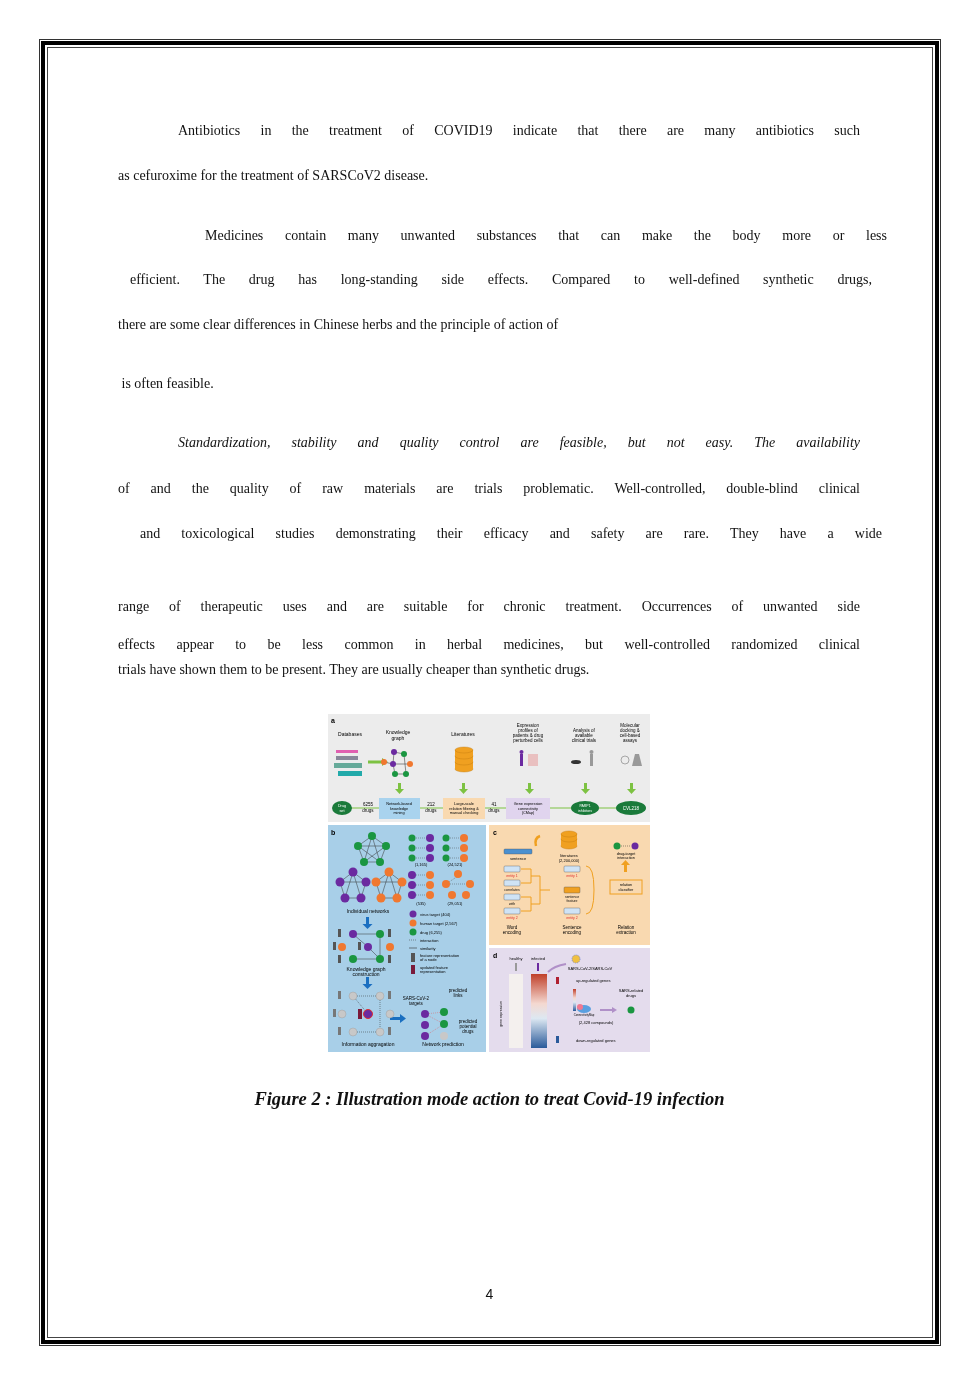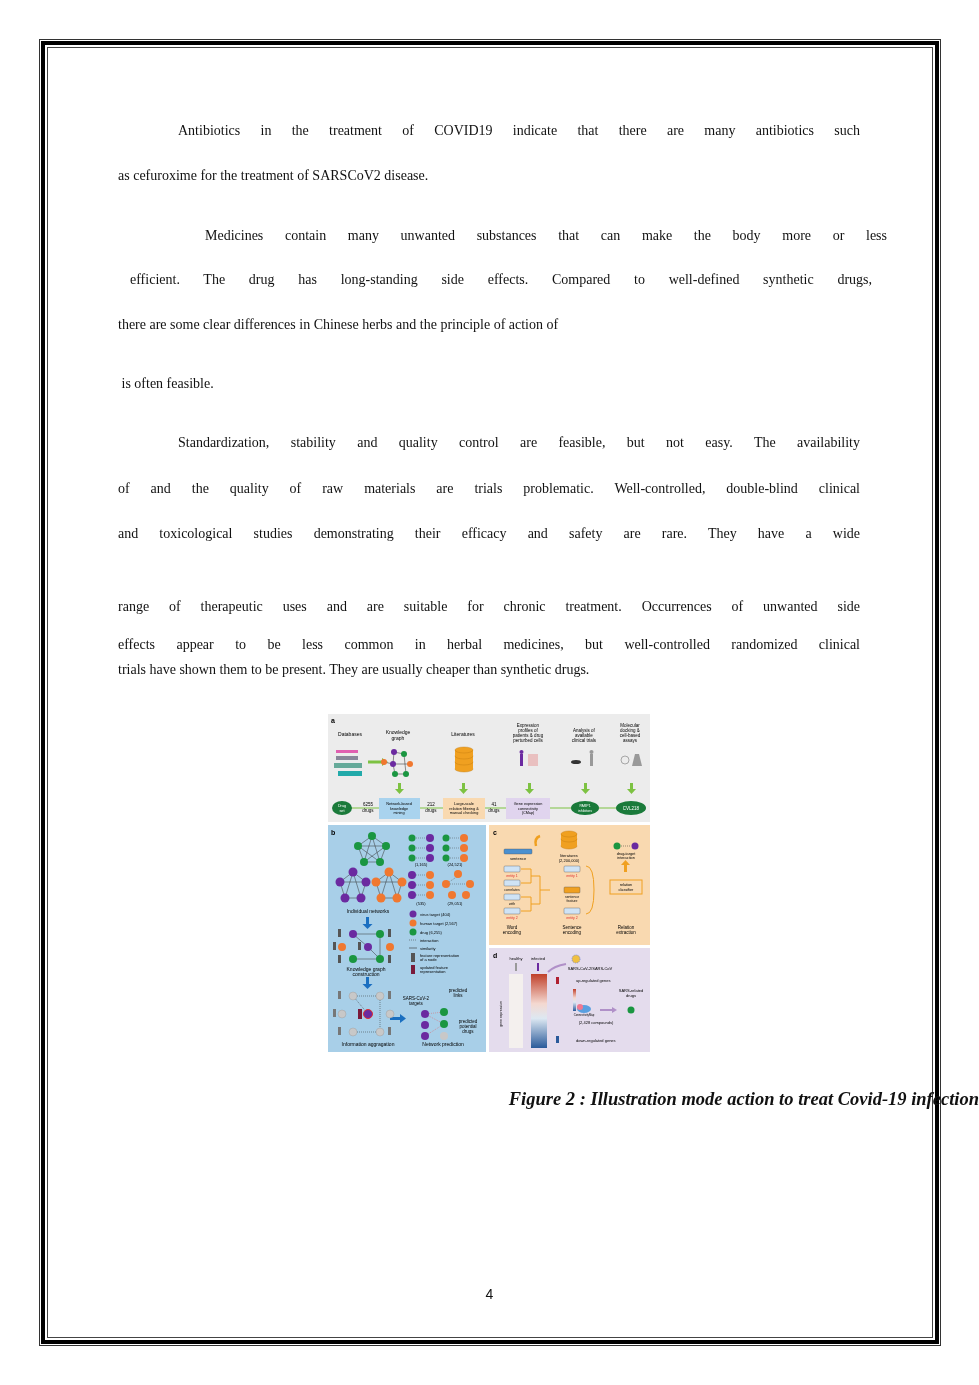--- a/index.html
+++ b/index.html
@@ -3,21 +3,21 @@
 <meta charset="utf-8">
 <style>
   html, body { margin:0; padding:0; background:#fff; }
   body { width:979px; height:1385px; position:relative; overflow:hidden; font-family:"Liberation Serif", serif; color:#111; }
   .border-outer { position:absolute; left:39px; top:39px; width:902px; height:1307px; box-sizing:border-box; border:1px solid #333; }
   .border-mid { position:absolute; left:41px; top:41px; width:898px; height:1303px; box-sizing:border-box; border:4px solid #000; }
   .border-inner { position:absolute; left:47px; top:47px; width:886px; height:1291px; box-sizing:border-box; border:1px solid #444; }
   .para-line { position:absolute; left:118px; width:742px; font-size:14px; line-height:22px; white-space:nowrap; }
   .justify { text-align:justify; text-align-last:justify; }
   .figure { position:absolute; left:328px; top:714px; width:322px; height:338px; }
-  .caption { position:absolute; left:0; width:979px; top:1089px; text-align:right; font-size:18.5px; font-weight:bold; font-style:italic; }
+  .caption { position:absolute; left:0; width:979px; top:1089px; text-align:center; font-size:18.5px; font-weight:bold; font-style:italic; }
   .pagenum { position:absolute; left:0; width:979px; top:1286px; text-align:center; font-family:"Liberation Sans", sans-serif; font-size:14px; }
   svg text { font-family:"Liberation Sans", sans-serif; }
 </style>
 </head>
 <body>
 
 <div class="border-outer"></div>
 <div class="border-mid"></div>
 <div class="border-inner"></div>
 
@@ -27,23 +27,23 @@
 </div>
 
 <div>
   <div class="para-line justify" style="top:225px; left:164px; width:682px;margin-left:41px;">Medicines contain many unwanted substances that can make the body more or less</div>
   <div class="para-line justify" style="top:269px;margin-left:12px;">efficient. The drug has long-standing side effects. Compared to well-defined synthetic drugs,</div>
   <div class="para-line" style="top:314px;">there are some clear differences in Chinese herbs and the principle of action of</div>
   <div class="para-line" style="top:373px; white-space:pre;"> is often feasible.</div>
 </div>
 
 <div>
-  <div class="para-line justify" style="top:432px; left:178px; width:682px;">Standardization, stability and quality control are feasible, but not easy. The availability</div>
+  <div class="para-line justify" style="top:432px; left:178px; width:682px;font-style:italic;">Standardization, stability and quality control are feasible, but not easy. The availability</div>
   <div class="para-line justify" style="top:478px;">of and the quality of raw materials are trials problematic. Well-controlled, double-blind clinical</div>
-  <div class="para-line justify" style="top:523px;">and toxicological studies demonstrating their efficacy and safety are rare. They have a wide</div>
+  <div class="para-line justify" style="top:523px;margin-left:22px;">and toxicological studies demonstrating their efficacy and safety are rare. They have a wide</div>
   <div class="para-line justify" style="top:568px;margin-top:28px;">range of therapeutic uses and are suitable for chronic treatment. Occurrences of unwanted side</div>
   <div class="para-line justify" style="top:614px;margin-top:20px;">effects appear to be less common in herbal medicines, but well-controlled randomized clinical</div>
   <div class="para-line" style="top:659px;">trials have shown them to be present. They are usually cheaper than synthetic drugs.</div>
 </div>
 
 <div class="figure">
   <svg width="322" height="338" viewBox="0 0 322 338" xmlns="http://www.w3.org/2000/svg">
 
     <g>
       <rect x="0" y="0" width="322" height="108" fill="#ececec"></rect>

